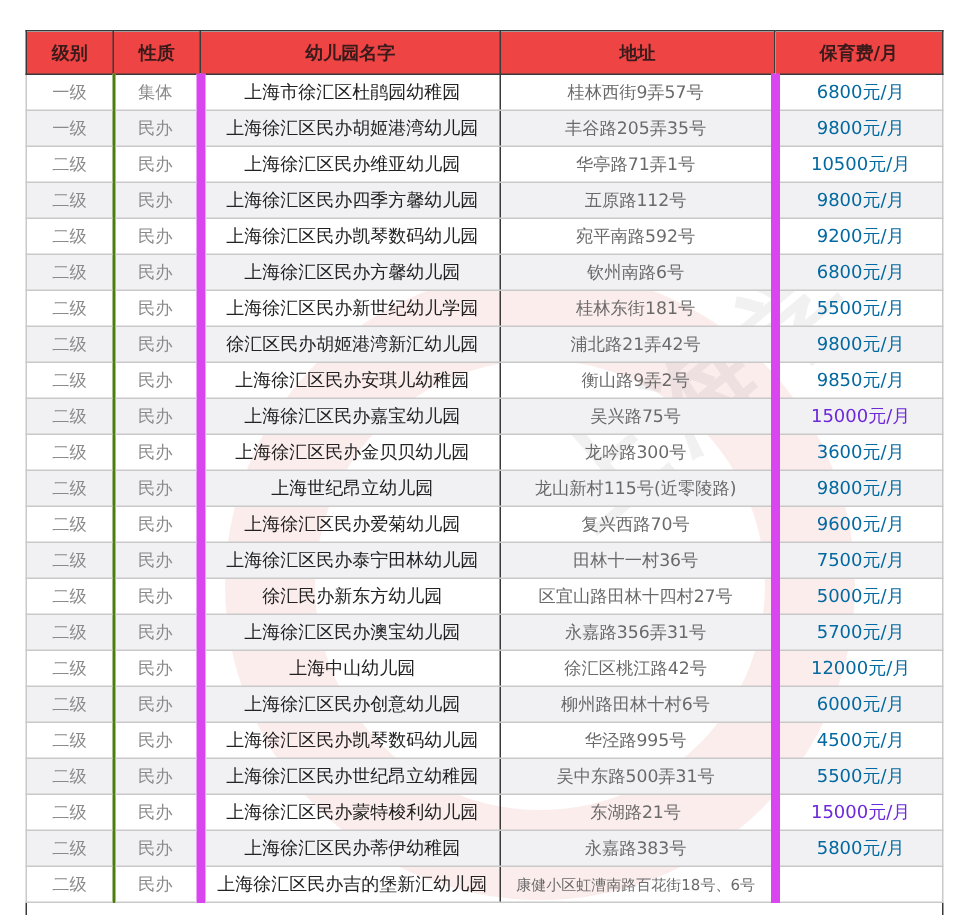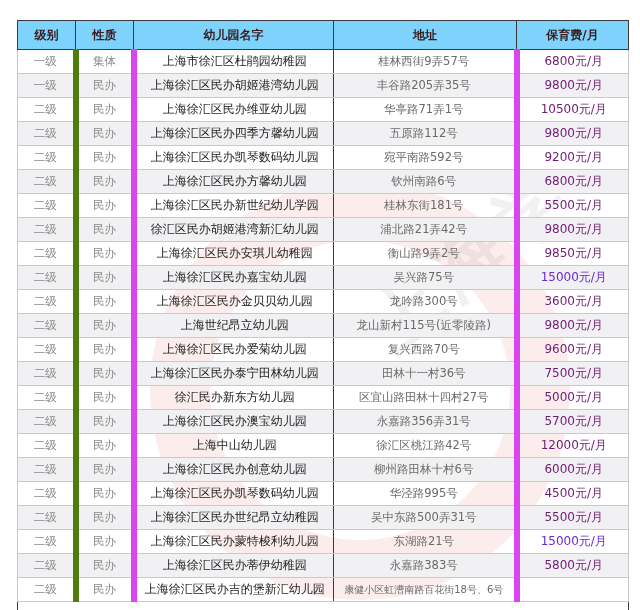--- a/index.html
+++ b/index.html
@@ -14,31 +14,31 @@
       position: absolute; left: 17px; top: 20px;
       width: 611px; border-collapse: collapse; table-layout: fixed;
       font-size: 11.5px; color: #555;
     }
     table.kg th, table.kg td {
       border: 1px solid #c9c9c9;
       text-align: center; vertical-align: middle;
       padding: 0; height: 23px; white-space: nowrap; overflow: hidden;
     }
     table.kg th {
-      background: #7dd3fc; color: #3a1a1a; font-weight: bold; font-size: 12px;
+      background: #ef4444; color: #3a1a1a; font-weight: bold; font-size: 12px;
       height: 28px; border-color: #3a3a3a;
     }
     table.kg td.c-level, table.kg td.c-type { color: #8a8a8a; }
     table.kg td.c-name { color: #222; font-size: 12px; }
     table.kg td.c-addr { color: #6a6a6a; }
-    table.kg td.c-fee { color: #701a75; font-size: 12px; }
+    table.kg td.c-fee { color: #0369a1; font-size: 12px; }
     table.kg td.c-fee.hi { color: #6d28d9; }
     table.kg tr.even td { background: #f1f1f3; }
     table.kg tr td.c-type, table.kg tr td.c-addr { border-right: 6px solid #d946ef; }
-    table.kg tr td.c-level { border-right: 6px solid #4d7c0f; }
+    table.kg tr td.c-level { border-right: 2px solid #4d7c0f; }
     table.kg tr td.c-name { border-right: 1px solid #3a3a3a; }
     table.kg td.small { font-size: 10px; }
     table.kg tr.foot td { height: 26px; border-left: 1px solid #3a3a3a; border-right: 1px solid #3a3a3a; background: #fff; color: #222; font-weight: bold; font-size: 12px; }
     col.w1 { width: 58px; } col.w2 { width: 58px; } col.w3 { width: 200px; }
     col.w4 { width: 183px; } col.w5 { width: 112px; }
     
     .wm-circle {
       position: absolute; left: 150px; top: 180px; width: 420px; height: 420px;
       border-radius: 50%; border: 60px solid rgba(230,80,80,0.10);
       box-sizing: border-box; pointer-events: none;

